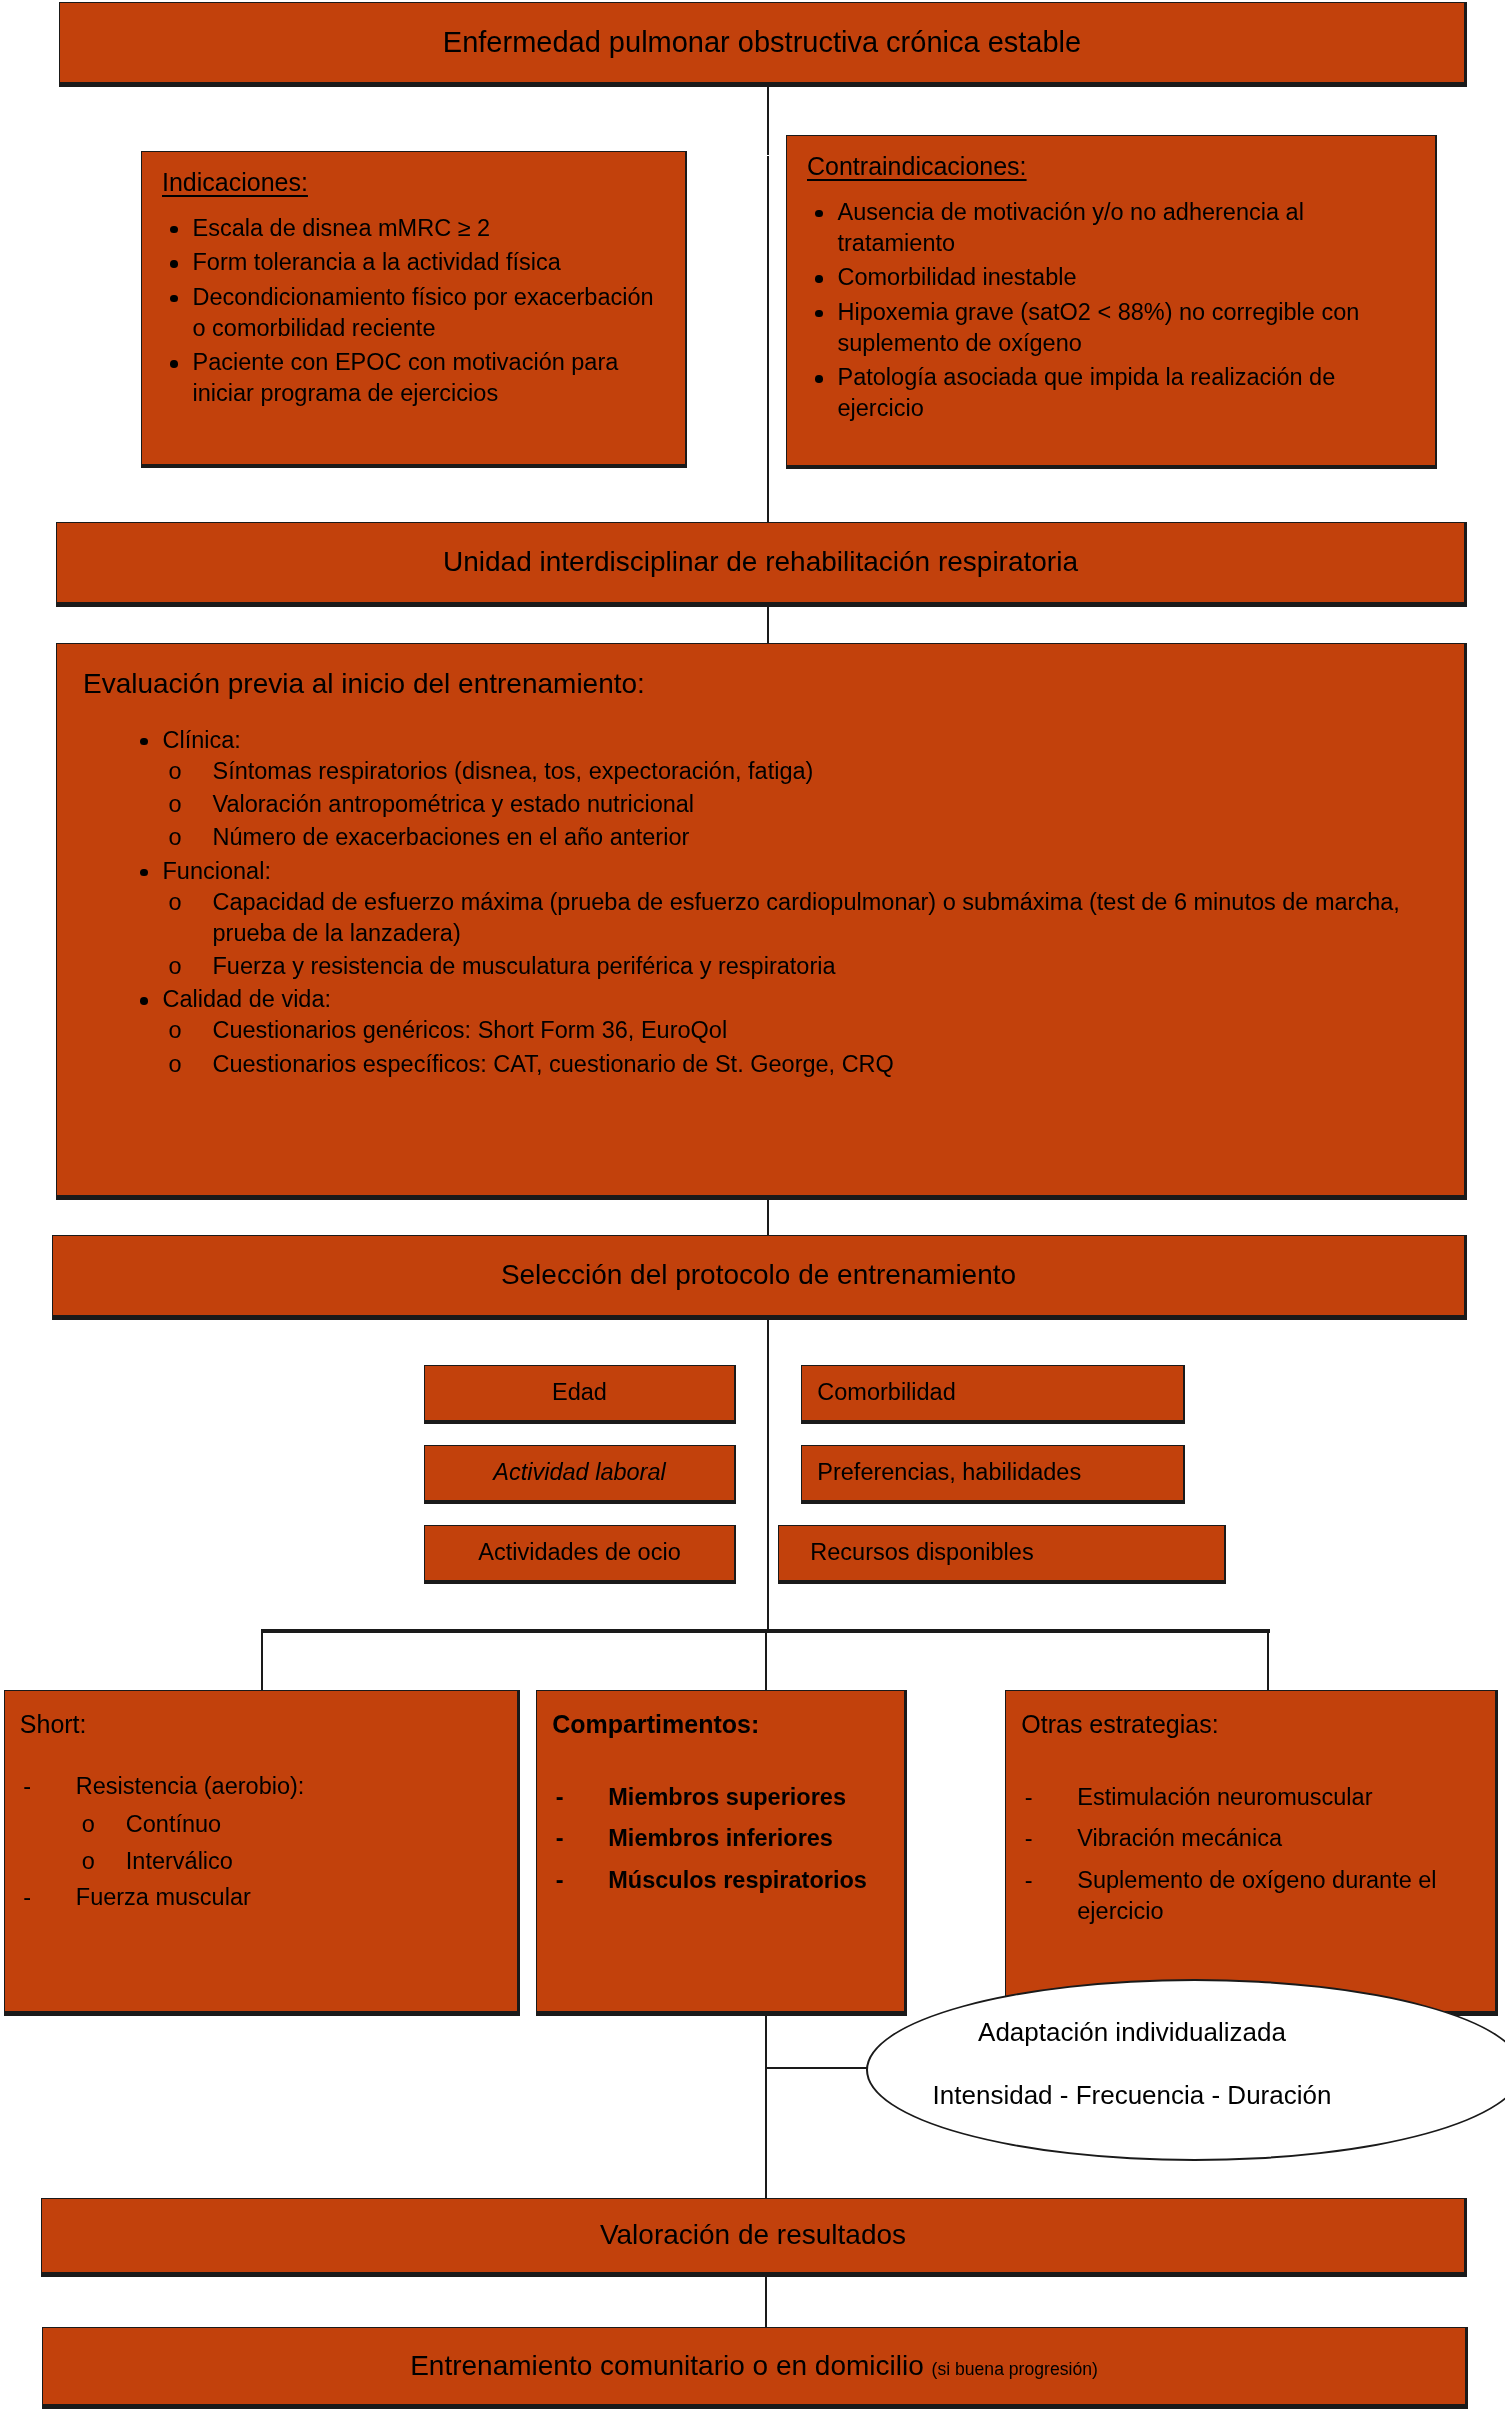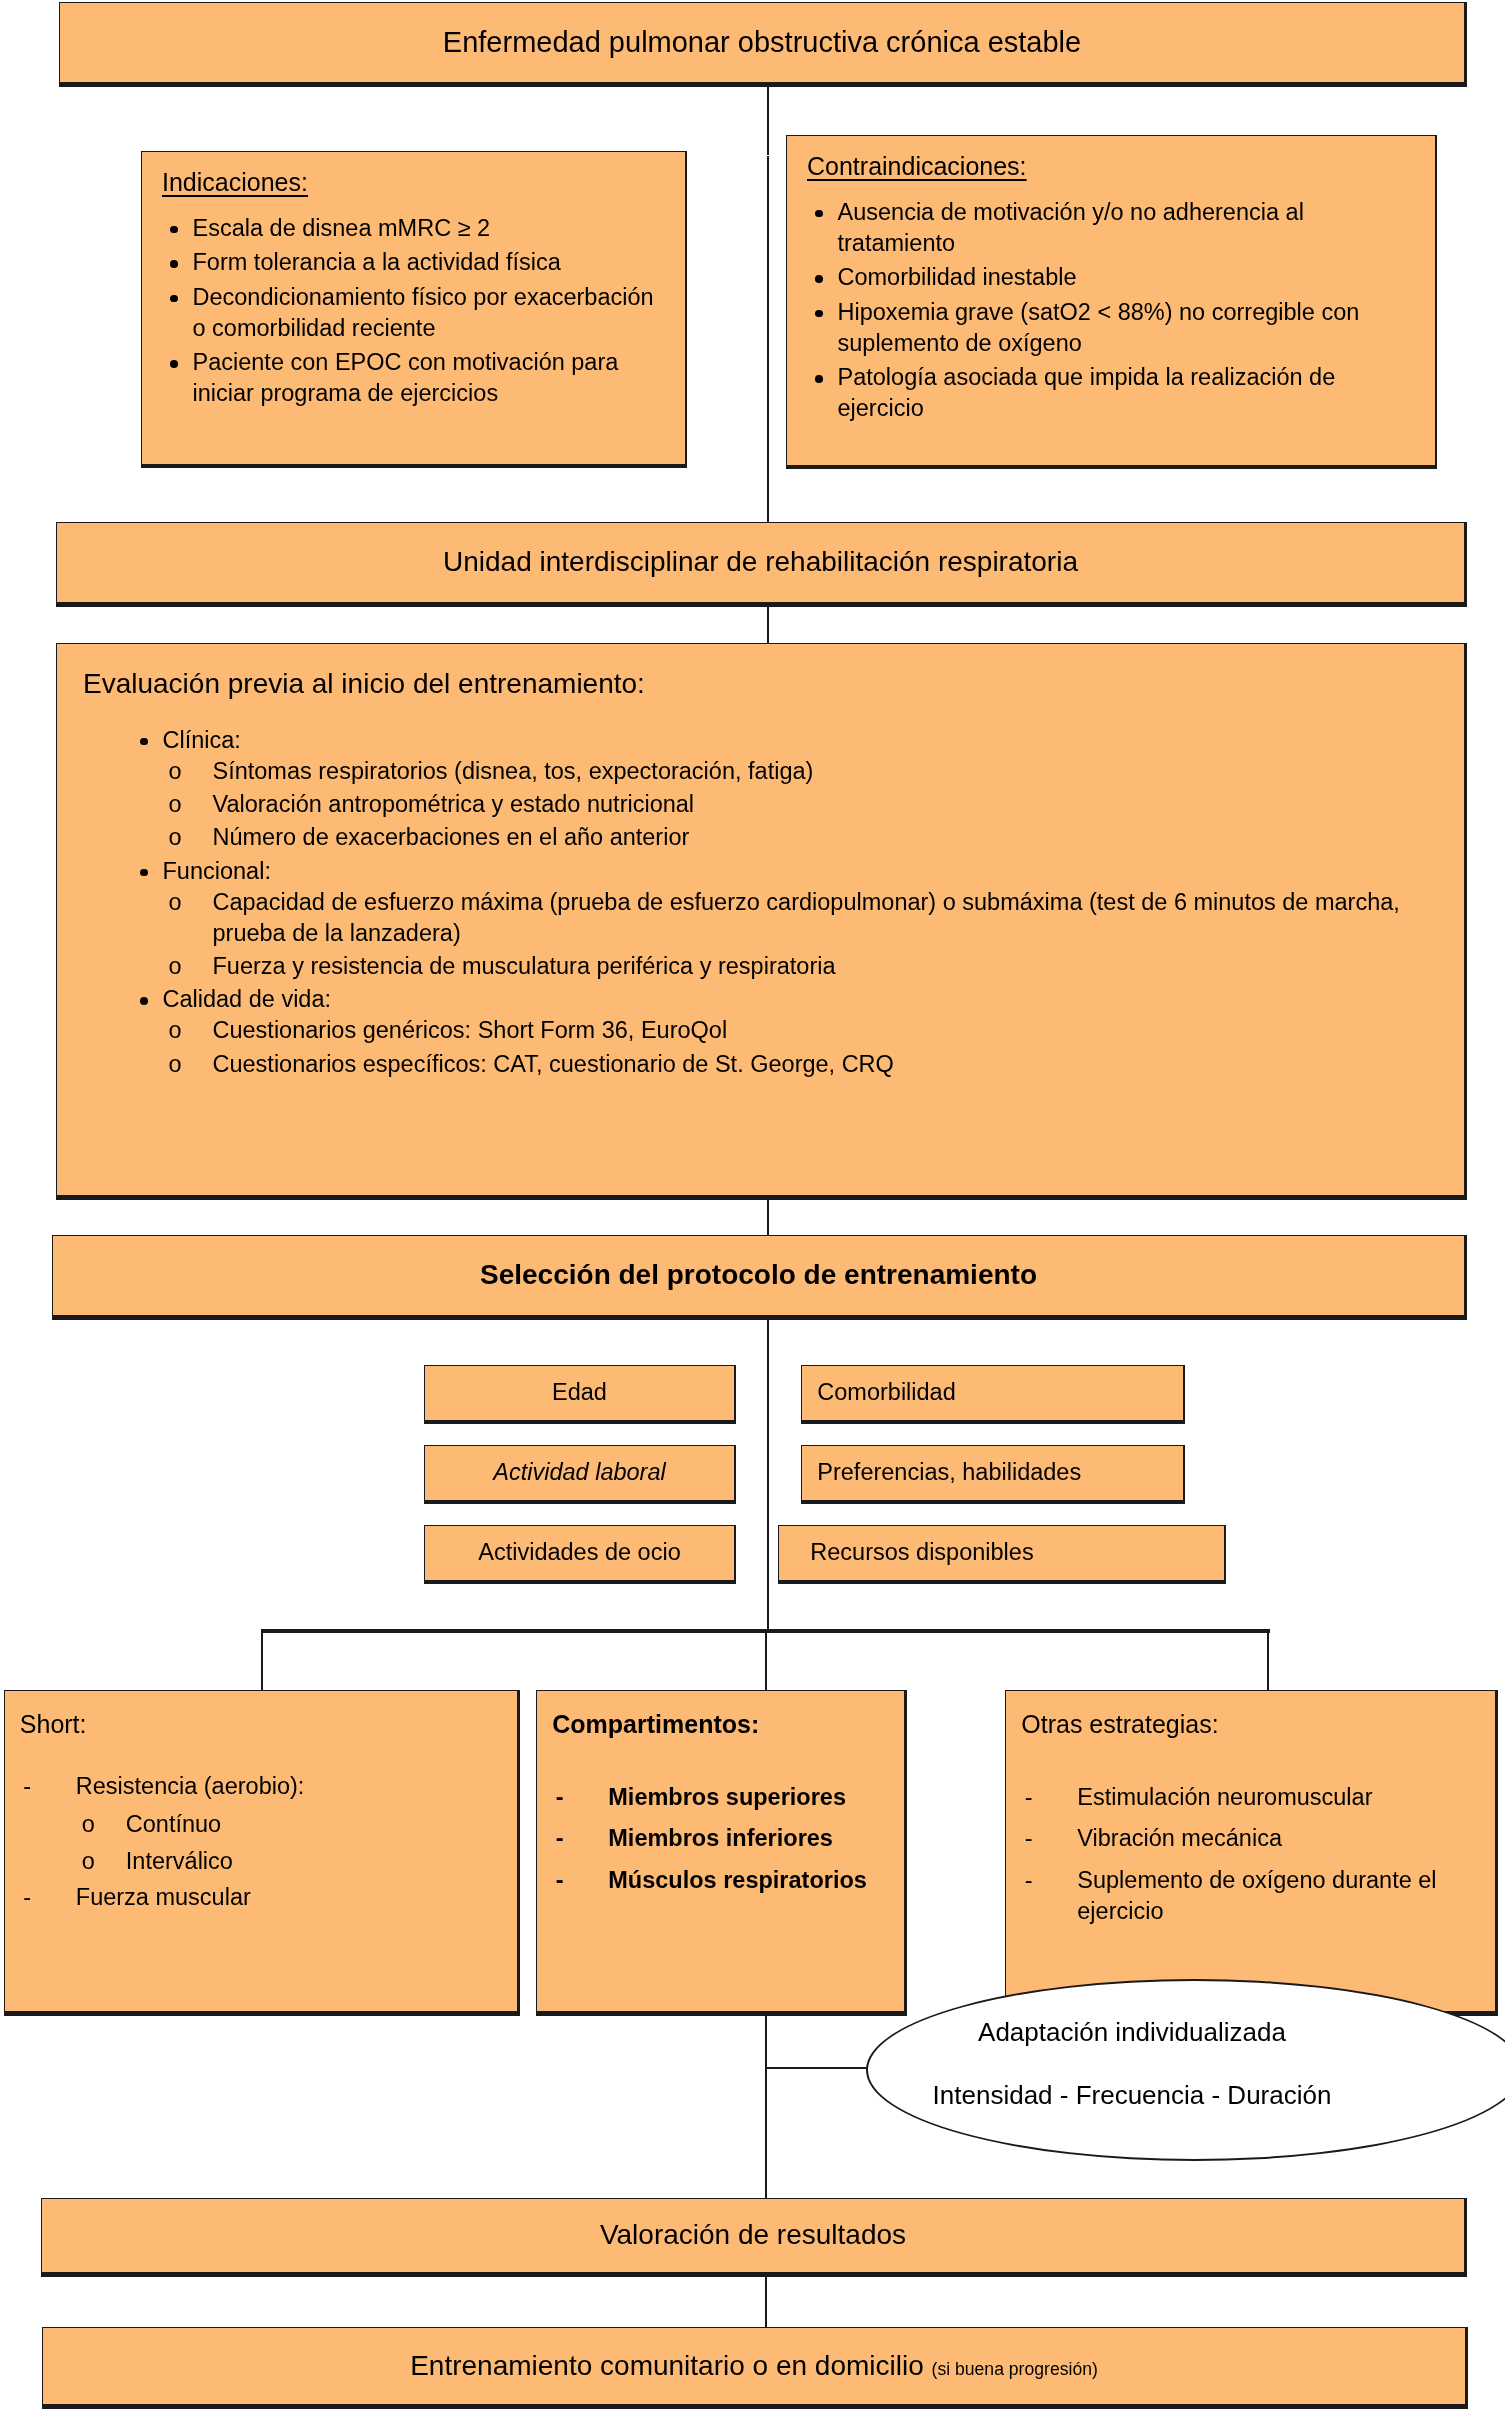--- a/index.html
+++ b/index.html
@@ -16,21 +16,21 @@
     width: 1506px;
     height: 2413px;
     background: #ffffff;
     overflow: hidden;
   }
 
   
   .box {
     position: absolute;
     box-sizing: border-box;
-    background: #fdba74;
+    background: #c2410c;
     border: 1.8px solid #1a1a1a;
     border-bottom-width: 5.3px;
     border-right-width: 3.5px;
     z-index: 3;
   }
   .box.thin {
     border-bottom-width: 4.1px;
     border-right-width: 2.9px;
   }
 
@@ -133,21 +133,21 @@
     top: 0;
   }
   ul.dash ul.circ > li { margin-bottom: 5.9px; }
 
   
   #title-box      { left: 59px;  top: 2.3px;    width: 1408px; height: 85px; }
   #indic-box      { left: 141px;  top: 151px;  width: 546px; height: 317px; }
   #contra-box     { left: 786px; top: 135px;  width: 651px; height: 334px; }
   #unidad-box     { left: 56px;   top: 522px;  width: 1411px; height: 85px; }
   #eval-box       { left: 56px;   top: 643px; width: 1411px; height: 557px; }
-  #select-box     { left: 52px;   top: 1235px; width: 1415px; height: 85px; font-weight: bold; }
+  #select-box     { left: 52px;   top: 1235px; width: 1415px; height: 85px; }
 
   #edad-box       { left: 424px;  top: 1365px; width: 312px;  height: 59px; }
   #comorb-box     { left: 801px; top: 1365px; width: 384px;  height: 59px; }
   #labor-box      { left: 424px;  top: 1445px; width: 312px;  height: 59px; font-style: italic; }
   #prefer-box     { left: 801px; top: 1445px; width: 384px;  height: 59px; }
   #ocio-box       { left: 424px;  top: 1525px; width: 312px;  height: 59px; }
   #recurso-box    { left: 778px; top: 1525px; width: 448px;  height: 59px; padding-left: 16px; }
 
   #tipo-box       { left: 3.5px;    top: 1690px; width: 516px;  height: 326px; }
   #compart-box    { left: 536px;  top: 1690px; width: 371px;  height: 326px; font-weight: bold; }

